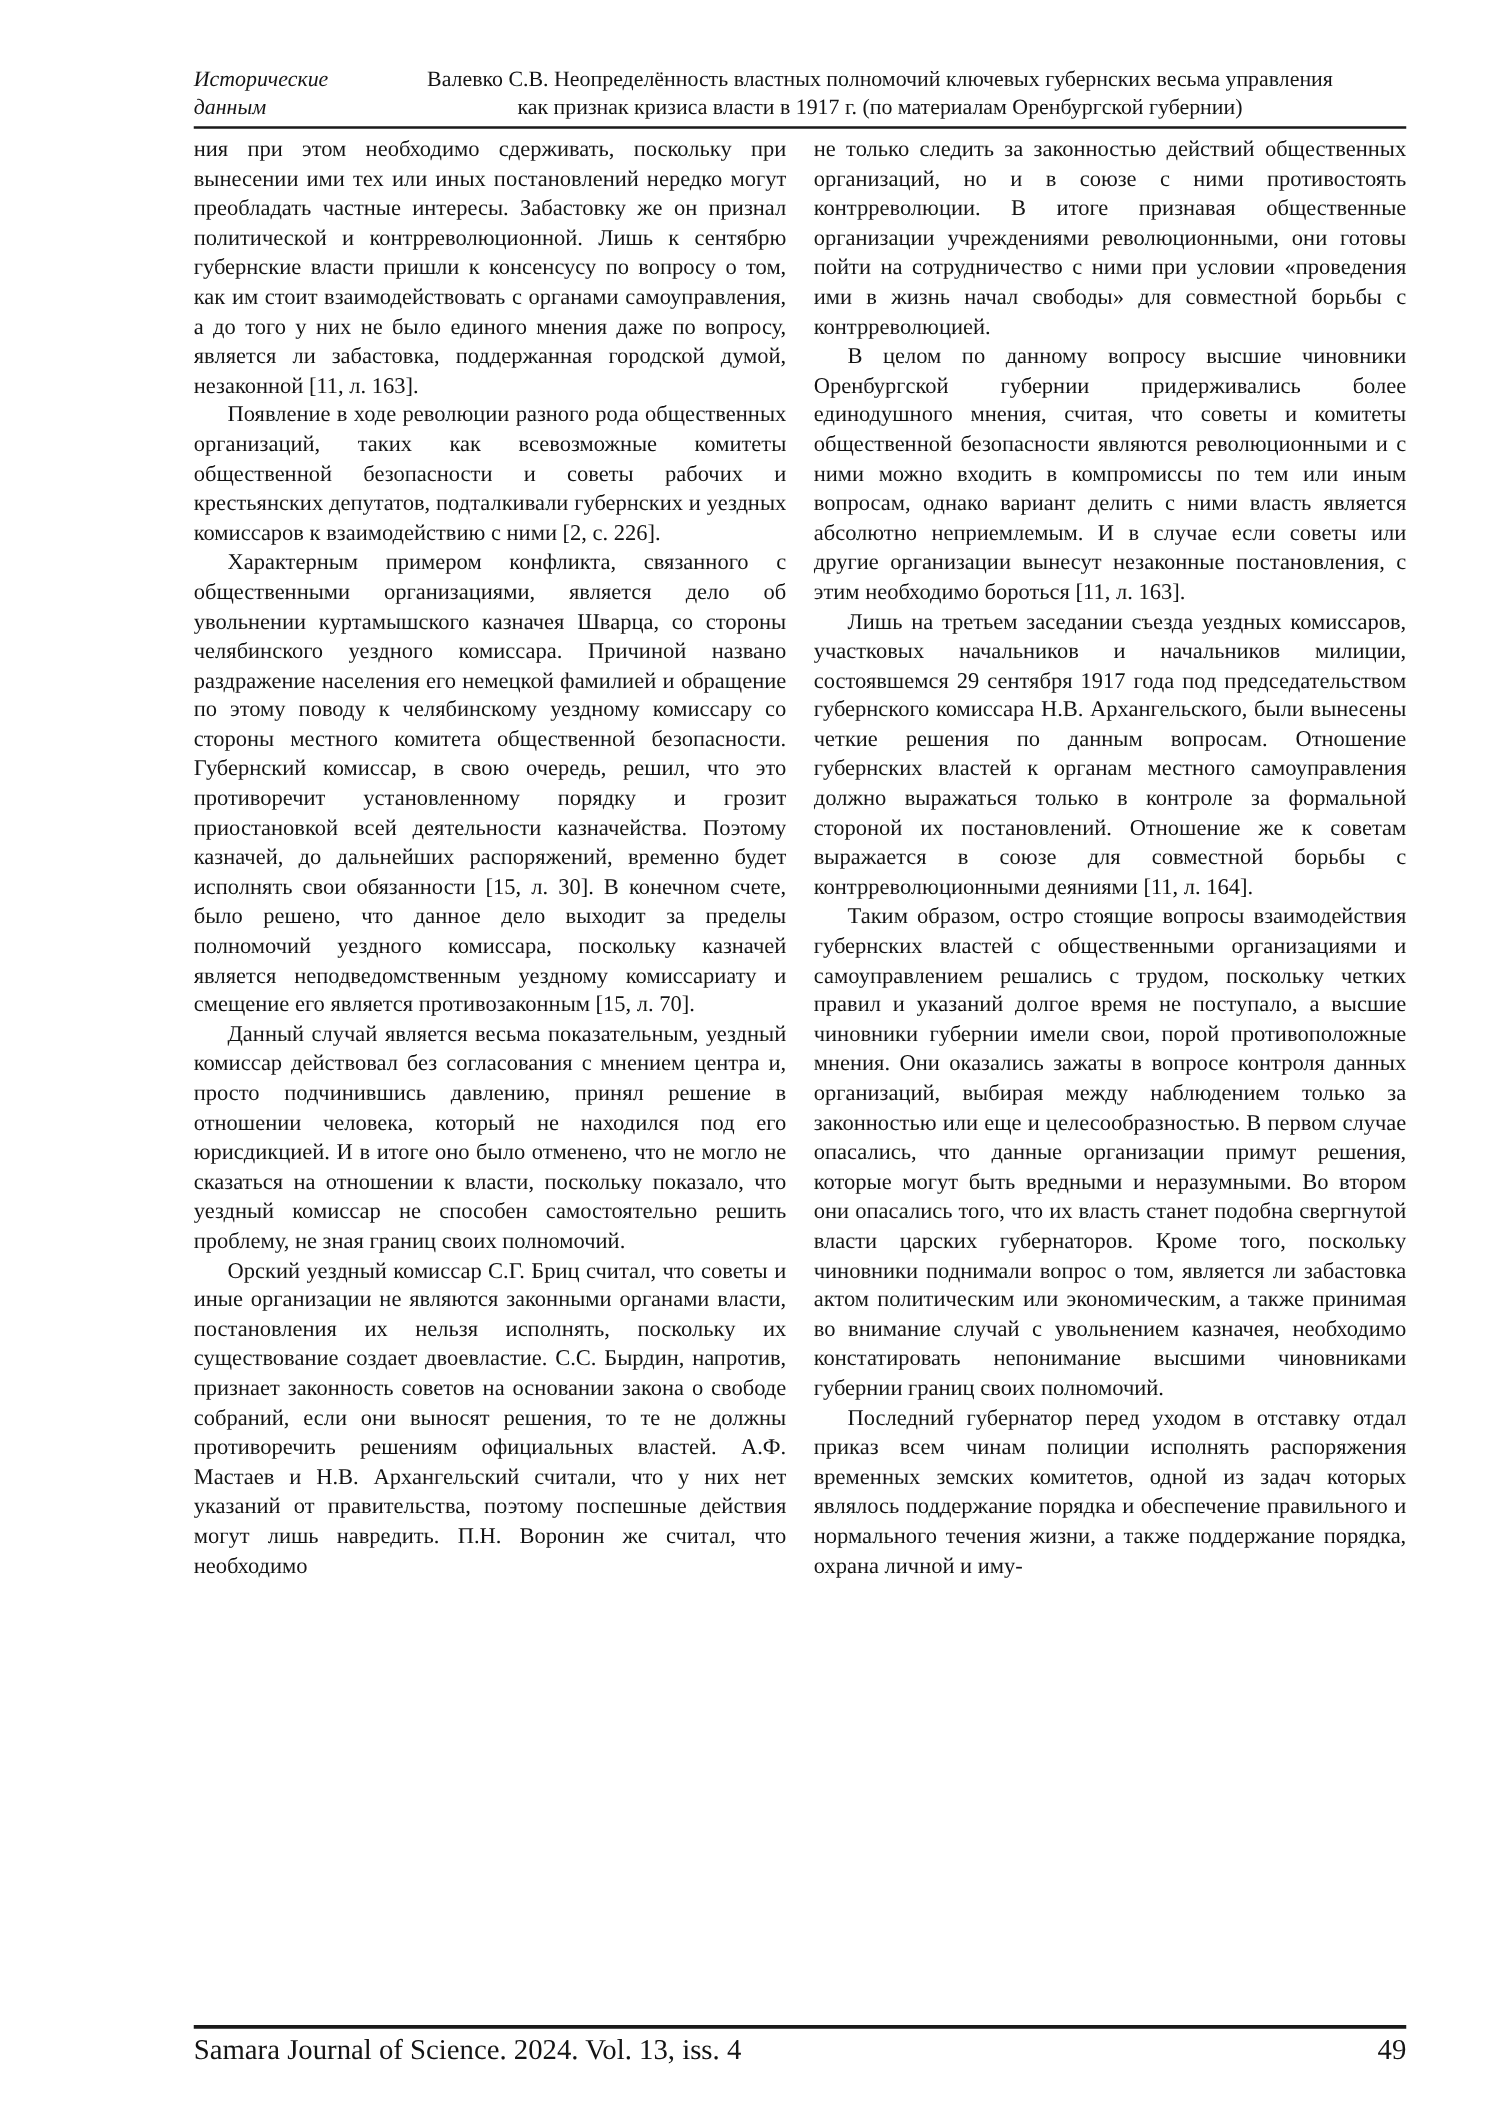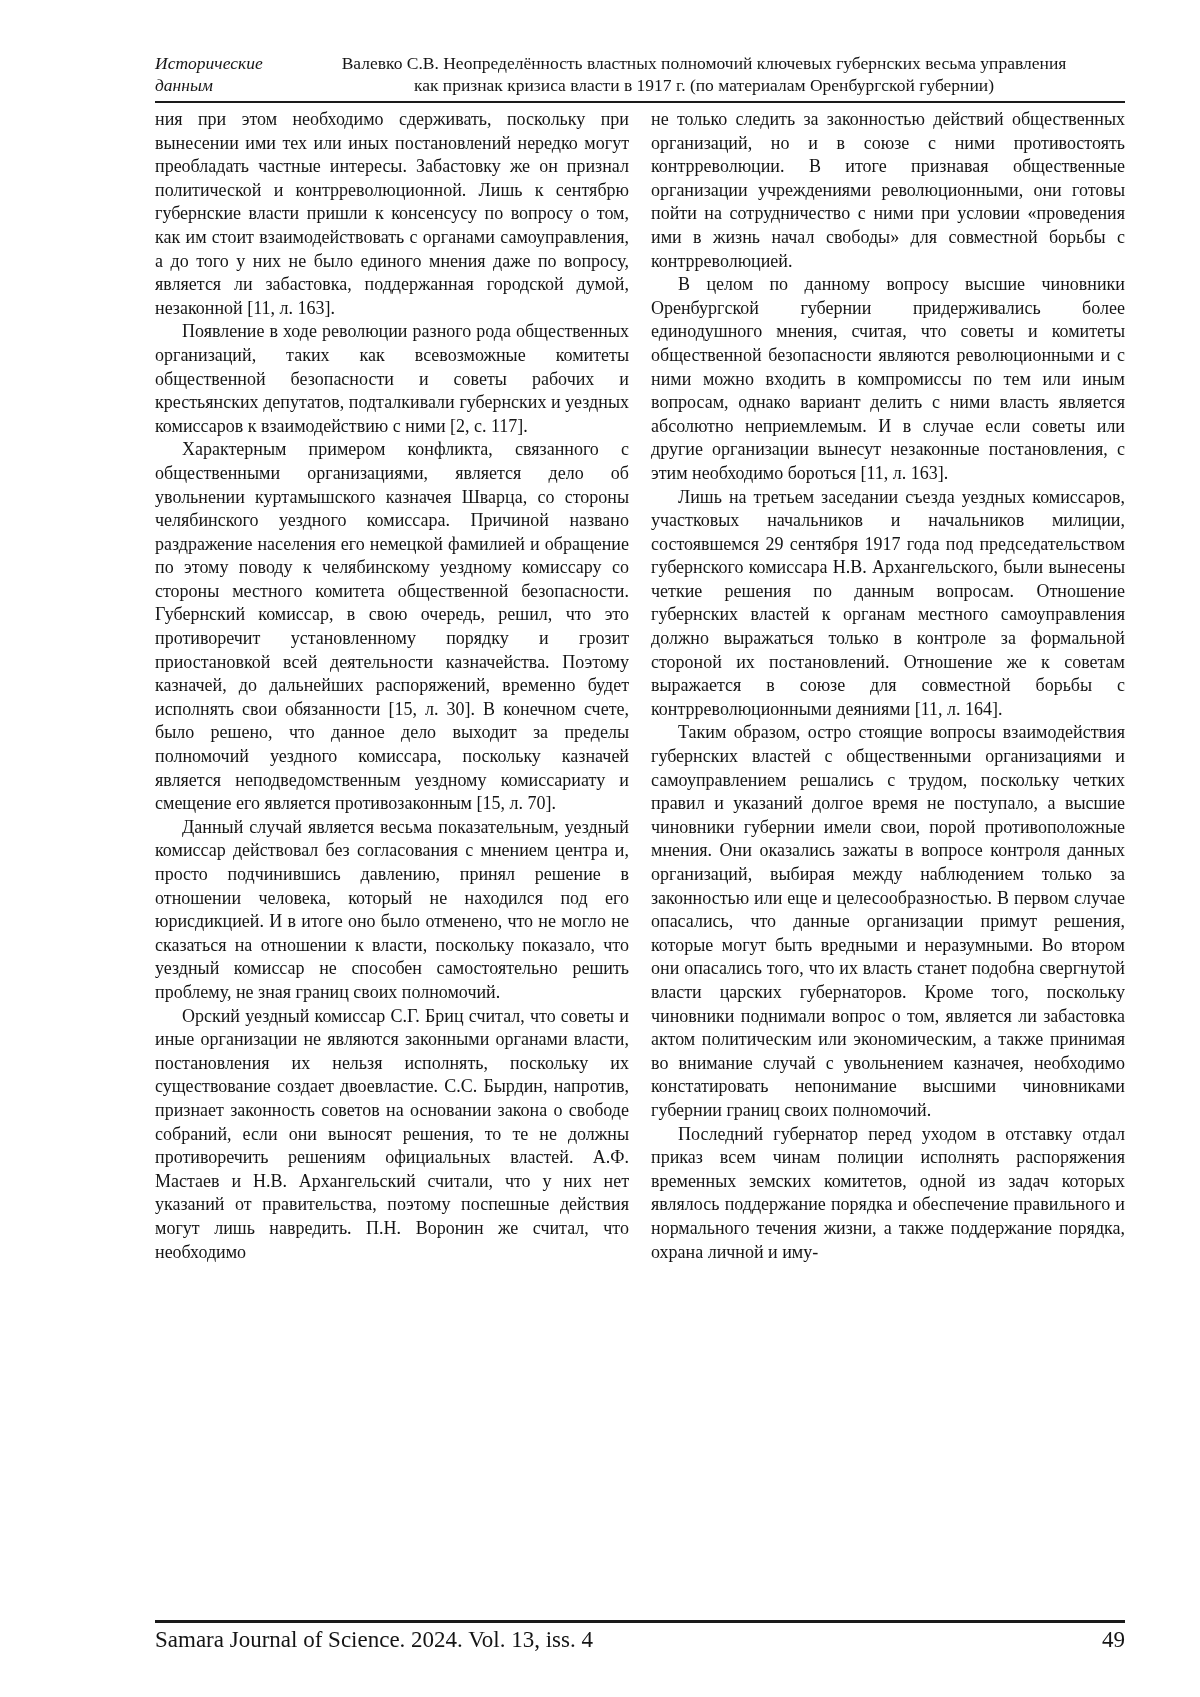--- a/index.html
+++ b/index.html
@@ -65,21 +65,21 @@
     </div>
     <div class="title-block">
       <div>Валевко С.В. Неопределённость властных полномочий ключевых губернских весьма управления</div>
       <div>как признак кризиса власти в 1917 г. (по материалам Оренбургской губернии)</div>
     </div>
   </div>
 
   <div class="columns">
     <div class="col" lang="ru">
       <p class="cont">ния при этом необходимо сдерживать, поскольку при вынесении ими тех или иных постановлений нередко могут преобладать частные интересы. Забастовку же он признал политической и контрреволюционной. Лишь к сентябрю губернские власти пришли к консенсусу по вопросу о том, как им стоит взаимодействовать с органами самоуправления, а до того у них не было единого мнения даже по вопросу, является ли забастовка, поддержанная городской думой, незаконной [11, л. 163].</p>
-      <p>Появление в ходе революции разного рода общественных организаций, таких как всевозможные комитеты общественной безопасности и советы рабочих и крестьянских депутатов, подталкивали губернских и уездных комиссаров к взаимодействию с ними [2, с. 117].</p>
+      <p>Появление в ходе революции разного рода общественных организаций, таких как всевозможные комитеты общественной безопасности и советы рабочих и крестьянских депутатов, подталкивали губернских и уездных комиссаров к взаимодействию с ними [2, с. 226].</p>
       <p>Характерным примером конфликта, связанного с общественными организациями, является дело об увольнении куртамышского казначея Шварца, со стороны челябинского уездного комиссара. Причиной названо раздражение населения его немецкой фамилией и обращение по этому поводу к челябинскому уездному комиссару со стороны местного комитета общественной безопасности. Губернский комиссар, в свою очередь, решил, что это противоречит установленному порядку и грозит приостановкой всей деятельности казначейства. Поэтому казначей, до дальнейших распоряжений, временно будет исполнять свои обязанности [15, л. 30]. В конечном счете, было решено, что данное дело выходит за пределы полномочий уездного комиссара, поскольку казначей является неподведомственным уездному комиссариату и смещение его является противозаконным [15, л. 70].</p>
       <p>Данный случай является весьма показательным, уездный комиссар действовал без согласования с мнением центра и, просто подчинившись давлению, принял решение в отношении человека, который не находился под его юрисдикцией. И в итоге оно было отменено, что не могло не сказаться на отношении к власти, поскольку показало, что уездный комиссар не способен самостоятельно решить проблему, не зная границ своих полномочий.</p>
       <p>Орский уездный комиссар С.Г. Бриц считал, что советы и иные организации не являются законными органами власти, постановления их нельзя исполнять, поскольку их существование создает двоевластие. С.С. Бырдин, напротив, признает законность советов на основании закона о свободе собраний, если они выносят решения, то те не должны противоречить решениям официальных властей. А.Ф. Мастаев и Н.В. Архангельский считали, что у них нет указаний от правительства, поэтому поспешные действия могут лишь навредить. П.Н. Воронин же считал, что необходимо</p>
     </div>
     <div class="col" lang="ru">
       <p class="cont">не только следить за законностью действий общественных организаций, но и в союзе с ними противостоять контрреволюции. В итоге признавая общественные организации учреждениями революционными, они готовы пойти на сотрудничество с ними при условии «проведения ими в жизнь начал свободы» для совместной борьбы с контрреволюцией.</p>
       <p>В целом по данному вопросу высшие чиновники Оренбургской губернии придерживались более единодушного мнения, считая, что советы и комитеты общественной безопасности являются революционными и с ними можно входить в компромиссы по тем или иным вопросам, однако вариант делить с ними власть является абсолютно неприемлемым. И в случае если советы или другие организации вынесут незаконные постановления, с этим необходимо бороться [11, л. 163].</p>
       <p>Лишь на третьем заседании съезда уездных комиссаров, участковых начальников и начальников милиции, состоявшемся 29 сентября 1917 года под председательством губернского комиссара Н.В. Архангельского, были вынесены четкие решения по данным вопросам. Отношение губернских властей к органам местного самоуправления должно выражаться только в контроле за формальной стороной их постановлений. Отношение же к советам выражается в союзе для совместной борьбы с контрреволюционными деяниями [11, л. 164].</p>
       <p>Таким образом, остро стоящие вопросы взаимодействия губернских властей с общественными организациями и самоуправлением решались с трудом, поскольку четких правил и указаний долгое время не поступало, а высшие чиновники губернии имели свои, порой противоположные мнения. Они оказались зажаты в вопросе контроля данных организаций, выбирая между наблюдением только за законностью или еще и целесообразностью. В первом случае опасались, что данные организации примут решения, которые могут быть вредными и неразумными. Во втором они опасались того, что их власть станет подобна свергнутой власти царских губернаторов. Кроме того, поскольку чиновники поднимали вопрос о том, является ли забастовка актом политическим или экономическим, а также принимая во внимание случай с увольнением казначея, необходимо констатировать непонимание высшими чиновниками губернии границ своих полномочий.</p>
       <p>Последний губернатор перед уходом в отставку отдал приказ всем чинам полиции исполнять распоряжения временных земских комитетов, одной из задач которых являлось поддержание порядка и обеспечение правильного и нормального течения жизни, а также поддержание порядка, охрана личной и иму-</p>

